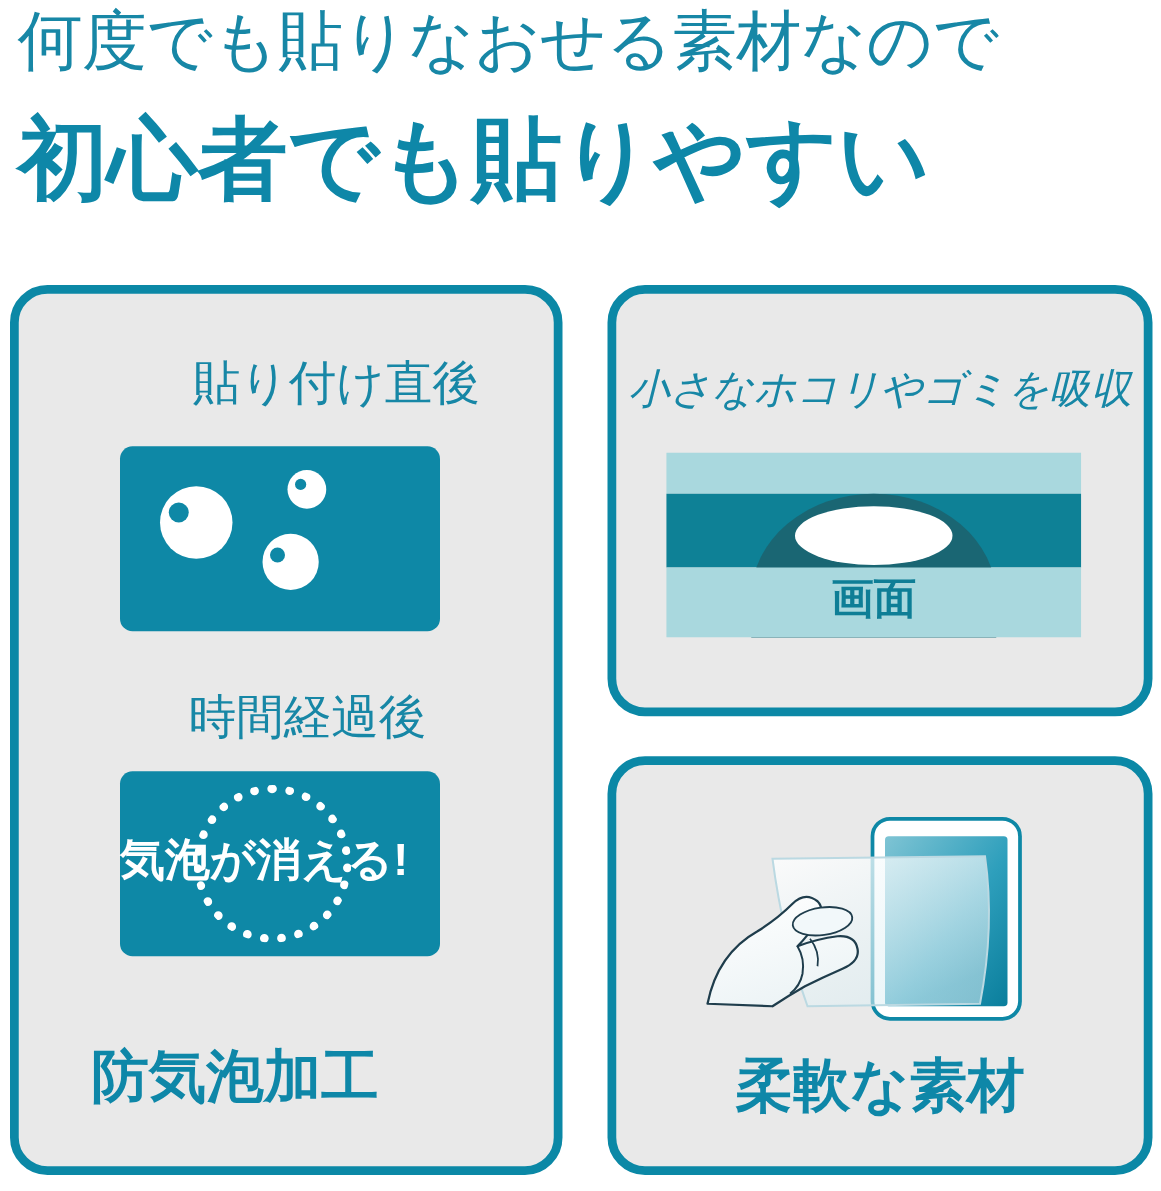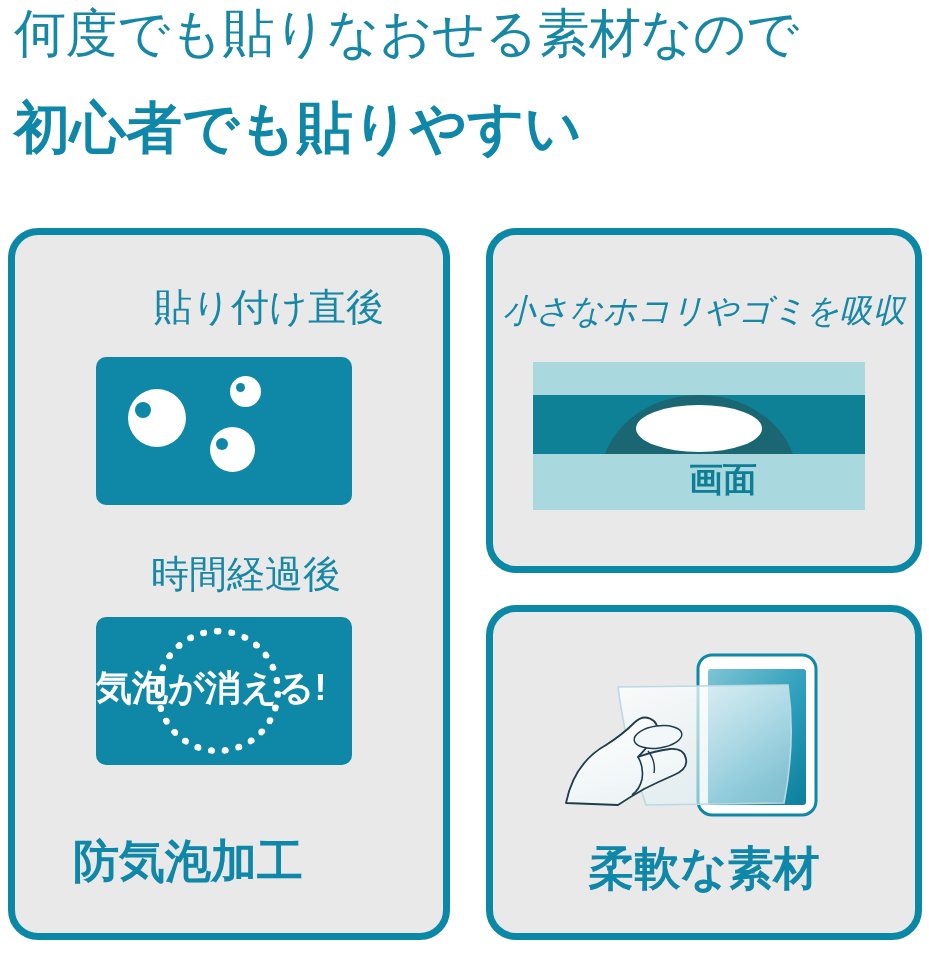--- a/index.html
+++ b/index.html
@@ -14,21 +14,21 @@
 
   
   .headline{position:absolute;left:0;top:0;width:929px;}
   .hl-line1{
     position:absolute;left:14px;top:2px;width:905px;
     font-size:52px;line-height:62px;font-weight:300;
     color:#1787A6;letter-spacing:-0.5px;white-space:nowrap;
   }
   .hl-line2{
     position:absolute;left:14px;top:80px;width:905px;
-    font-size:56px;line-height:96px;font-weight:bold;
+    font-size:72px;line-height:96px;font-weight:bold;
     color:#0E87A8;letter-spacing:0px;white-space:nowrap;
   }
 
   
   .panel{
     position:absolute;
     background:#E9E9E9;
     border:7px solid #0B88A6;
     border-radius:30px;
     box-sizing:border-box;
@@ -93,21 +93,20 @@
     border-radius:50% 50% 0 0 / 70% 70% 0 0;
   }
   .dust-particle{
     position:absolute;left:50%;top:43px;transform:translateX(-50%);
     width:126px;height:47px;background:#ffffff;border-radius:50%;
   }
   #screen-label{
     position:absolute;left:0;top:96px;width:100%;text-align:center;
     color:#0E7E96;font-weight:bold;font-size:34px;line-height:42px;
     white-space:nowrap;
-    padding-left:24px;
   }
 
   
   #flex-illu{position:absolute;left:560px;top:645px;width:300px;height:180px;}
   #cap-flexible{top:840px;}
 </style>
 </head>
 <body>
 
 <div id="page">

